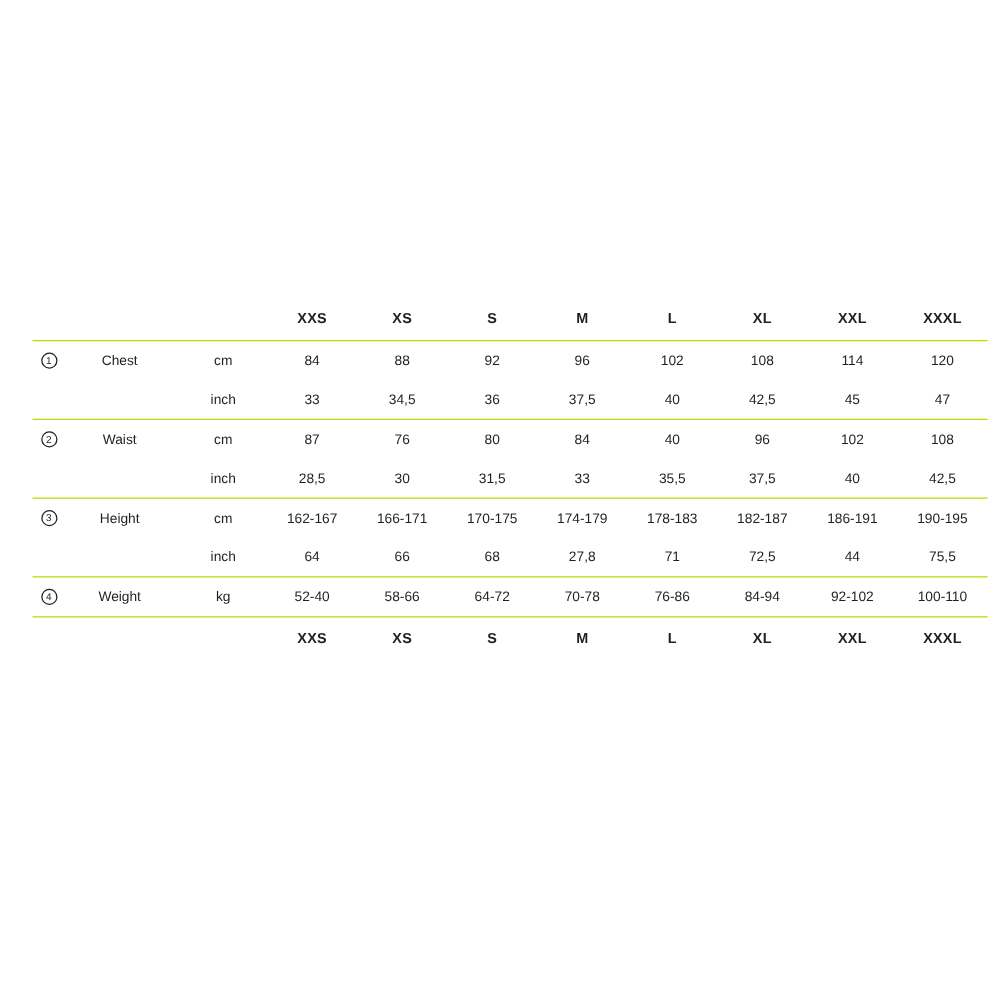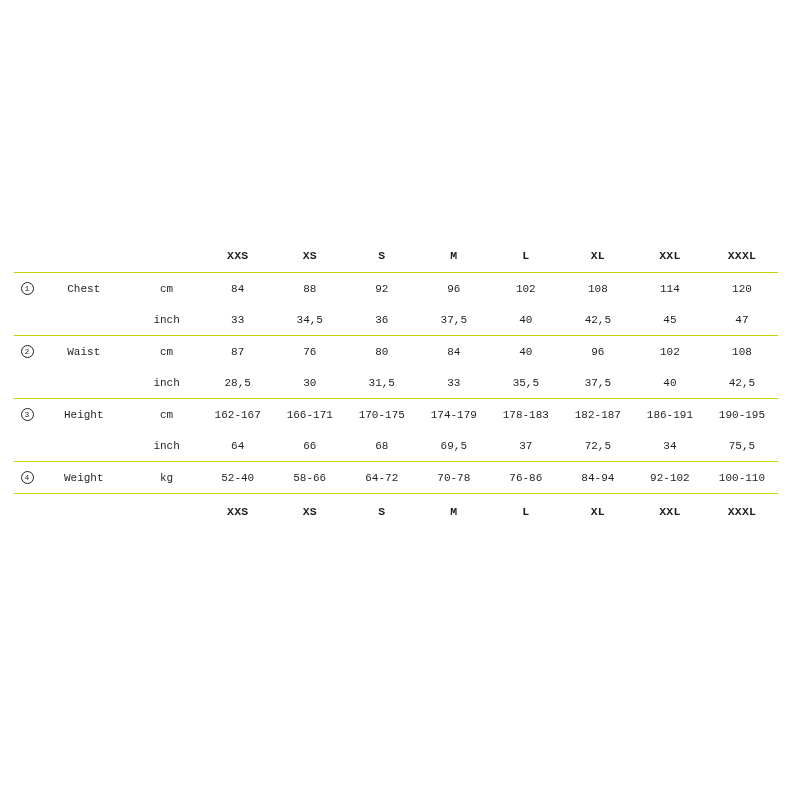--- a/index.html
+++ b/index.html
@@ -14,26 +14,25 @@
     color: #231f20;
     overflow: hidden;
   }
   .page {
     position: relative;
     width: 800px;
     height: 800px;
   }
   .size-chart {
     position: absolute;
-    left: 14px;
+    left: 26px;
     top: 238px;
     width: 764px;
     border-collapse: collapse;
     table-layout: fixed;
-    font-family: Liberation Mono, monospace;
   }
   .size-chart td, .size-chart th {
     padding: 0;
     margin: 0;
     font-weight: normal;
     vertical-align: middle;
   }
   
   col.c-num   { width: 22px; }
   col.c-label { width: 82px; }
@@ -185,24 +184,24 @@
         <td>186-191</td>
         <td>190-195</td>
       </tr>
       <tr class="data-row">
         <td class="cell-num"></td>
         <td class="cell-label"></td>
         <td class="cell-unit">inch</td>
         <td>64</td>
         <td>66</td>
         <td>68</td>
-        <td>69,5</td>
-        <td>37</td>
+        <td>27,8</td>
+        <td>71</td>
         <td>72,5</td>
-        <td>34</td>
+        <td>44</td>
         <td>75,5</td>
       </tr>
 
       <tr class="data-row group-top">
         <td class="cell-num"><span class="num-badge">4</span></td>
         <td class="cell-label">Weight</td>
         <td class="cell-unit">kg</td>
         <td>52-40</td>
         <td>58-66</td>
         <td>64-72</td>

